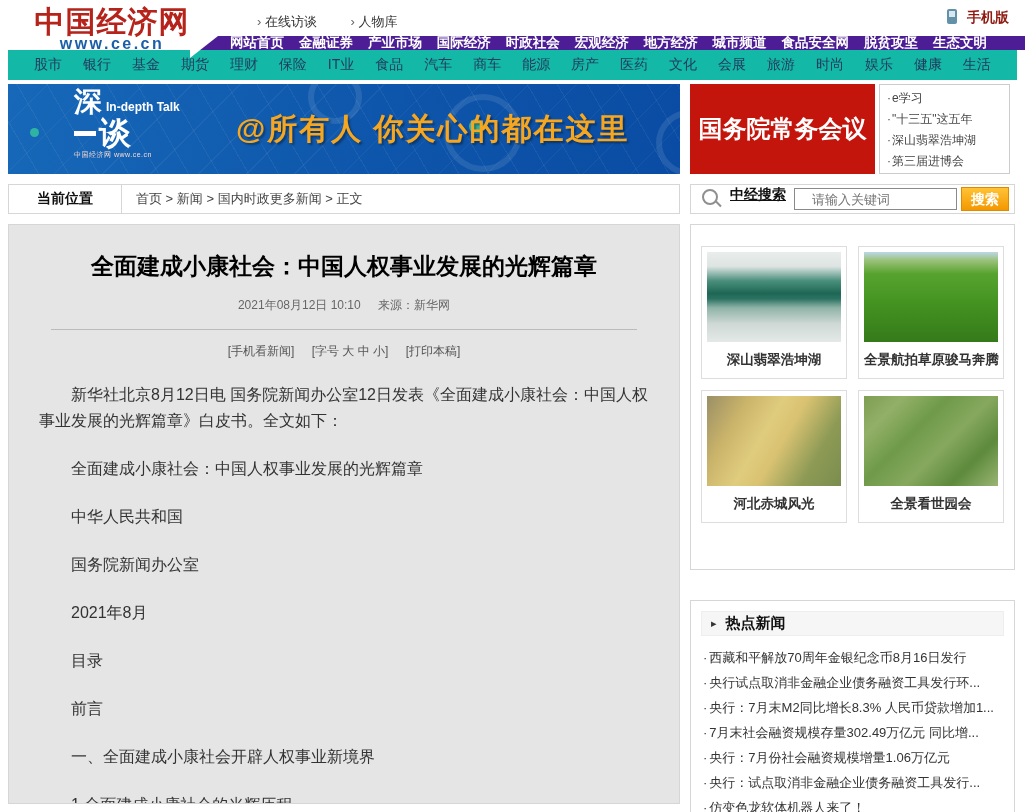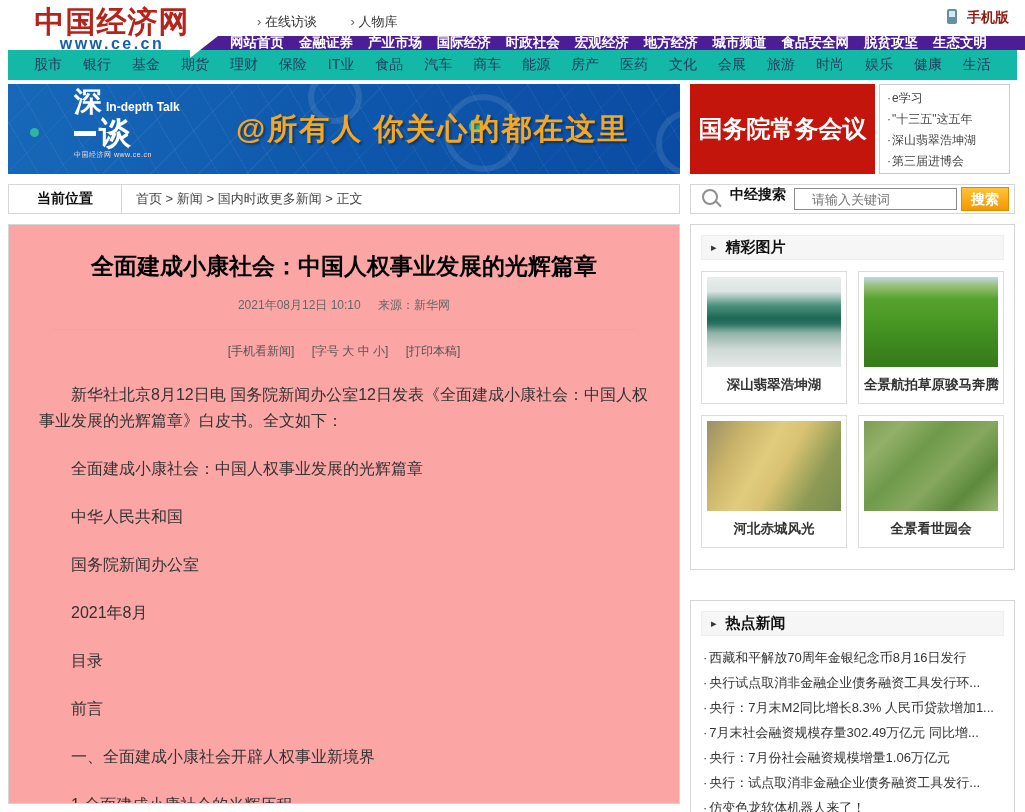--- a/index.html
+++ b/index.html
@@ -63,27 +63,27 @@
   .crumb-box{width:672px;box-sizing:border-box;border:1px solid #d6d6d6;display:flex;align-items:center;background:#fff;}
   .crumb-label{width:112px;height:100%;display:flex;align-items:center;justify-content:center;
                font-weight:bold;font-size:14px;color:#111;border-right:1px solid #d6d6d6;}
   .crumb-path{padding-left:14px;font-size:13px;color:#444;}
   .search-box{width:325px;margin-left:10px;box-sizing:border-box;border:1px solid #d6d6d6;
               display:flex;align-items:center;padding:0 5px;background:#fff;}
   .mag-icon{width:12px;height:12px;border:2px solid #8f8f8f;border-radius:50%;
             position:relative;display:inline-block;margin:0 0 4px 6px;}
   .mag-icon::after{content:"";position:absolute;width:7px;height:2px;background:#8f8f8f;
                    transform:rotate(45deg);right:-6px;bottom:-2px;}
-  .search-label{font-weight:bold;font-size:14px;color:#111;margin:0 8px 8px 12px;white-space:nowrap;}
+  .search-label{font-weight:bold;font-size:14px;color:#111;margin:0 8px 8px 12px;white-space:nowrap;text-decoration:underline;}
   .search-input{flex:1;min-width:0;height:20px;border:1px solid #8a8a8a;font-size:13px;padding:0 17px;color:#777;}
   .search-btn{width:48px;height:24px;margin-left:4px;border:1px solid #e08a00;color:#fff;font-weight:bold;
               font-size:14px;background:linear-gradient(#ffc337,#f39800);cursor:pointer;line-height:20px;}
   
   .main-row{margin:10px 8px 0;display:flex;align-items:flex-start;height:580px;}
-  .article{width:672px;height:100%;box-sizing:border-box;border:1px solid #d6d6d6;background:#fca5a5;
+  .article{width:672px;height:100%;box-sizing:border-box;border:1px solid #d6d6d6;background:#e5e5e5;
            padding:20px 30px 0;overflow:hidden;}
   .article-title{font-size:23px;font-weight:bold;text-align:center;color:#000;margin:6px 0 0;line-height:30px;}
   .meta{text-align:center;font-size:12px;color:#666;margin-top:16px;}
   .meta .src{margin-left:14px;}
   .meta .src-name{cursor:pointer;}
   .divider{border-bottom:1px solid #bbb;margin:15px 12px 0;}
   .tools{text-align:center;font-size:12px;color:#555;margin-top:13px;}
   .tools span{margin:0 7px;cursor:pointer;}
   .body-text p{font-size:16px;color:#333;line-height:26px;text-indent:2em;margin:22px 0;}
   
@@ -227,21 +227,20 @@
       <p>前言</p>
       <p>一、全面建成小康社会开辟人权事业新境界</p>
       <p>1.全面建成小康社会的光辉历程</p>
 
     </div>
   </div>
 
   <div class="sidebar">
 
     <div class="side-box gallery-box">
-      <div class="side-head">精彩图片</div>
       <div class="grid">
         <div class="card">
           <div class="thumb thumb-1"></div>
           <div class="caption">深山翡翠浩坤湖</div>
         </div>
         <div class="card">
           <div class="thumb thumb-2"></div>
           <div class="caption">全景航拍草原骏马奔腾</div>
         </div>
         <div class="card">

